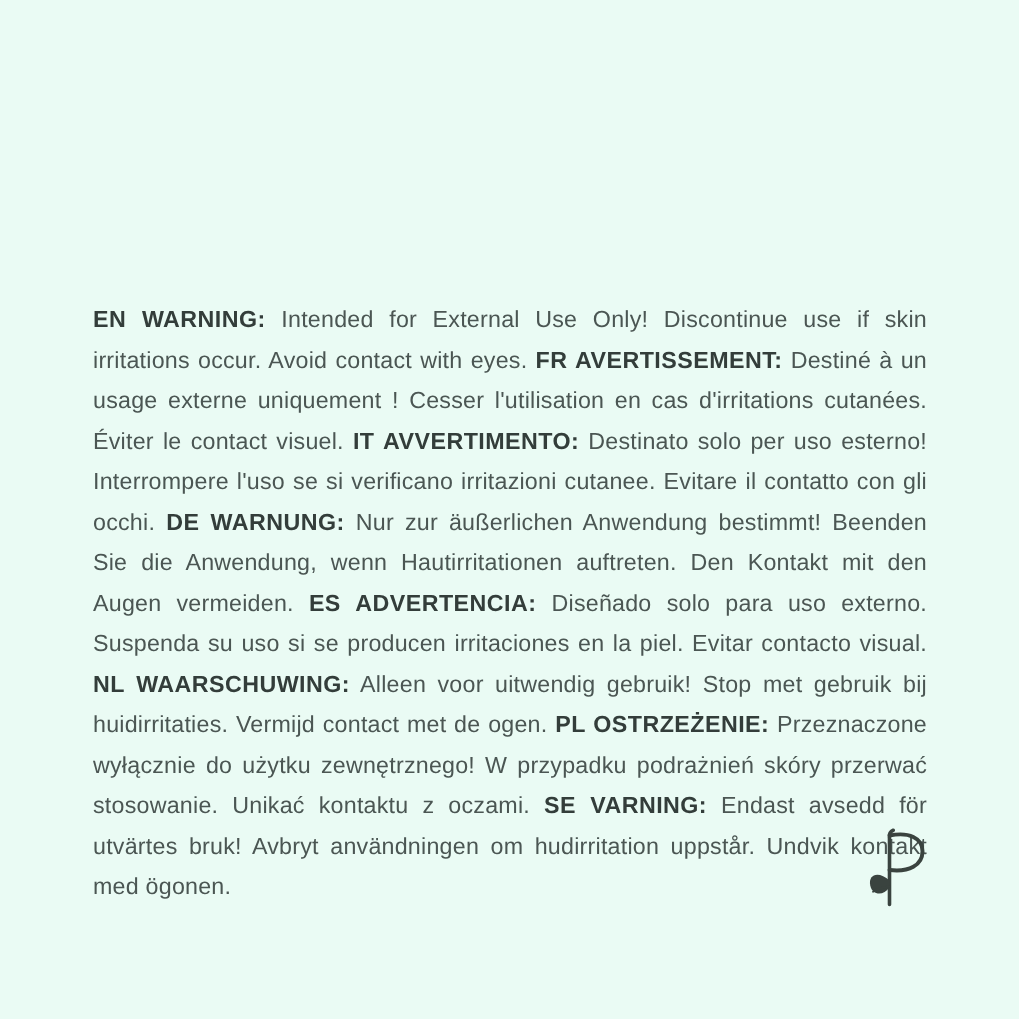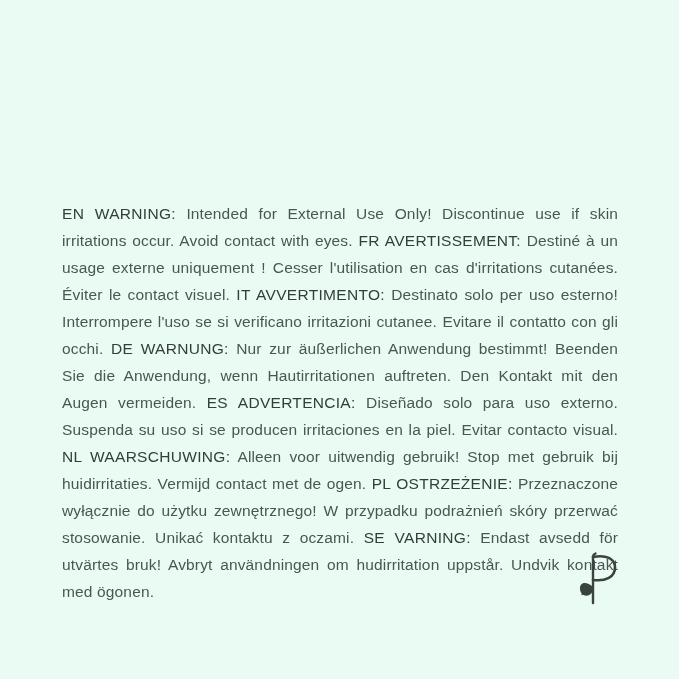--- a/index.html
+++ b/index.html
@@ -26,21 +26,21 @@
     text-align: justify;
     font-size: 15.5px;
     line-height: 27px;
     letter-spacing: 0.15px;
     color: #4B5653;
   }
   .warning-text .seg {
     font-weight: 400;
   }
   .warning-text .seg-bold {
-    font-weight: 400;
+    font-weight: 700;
     color: #333D3A;
     letter-spacing: 0.3px;
   }
   .brand-logo {
     position: absolute;
     left: 578px;
     top: 550px;
     width: 42px;
     height: 58px;
   }

